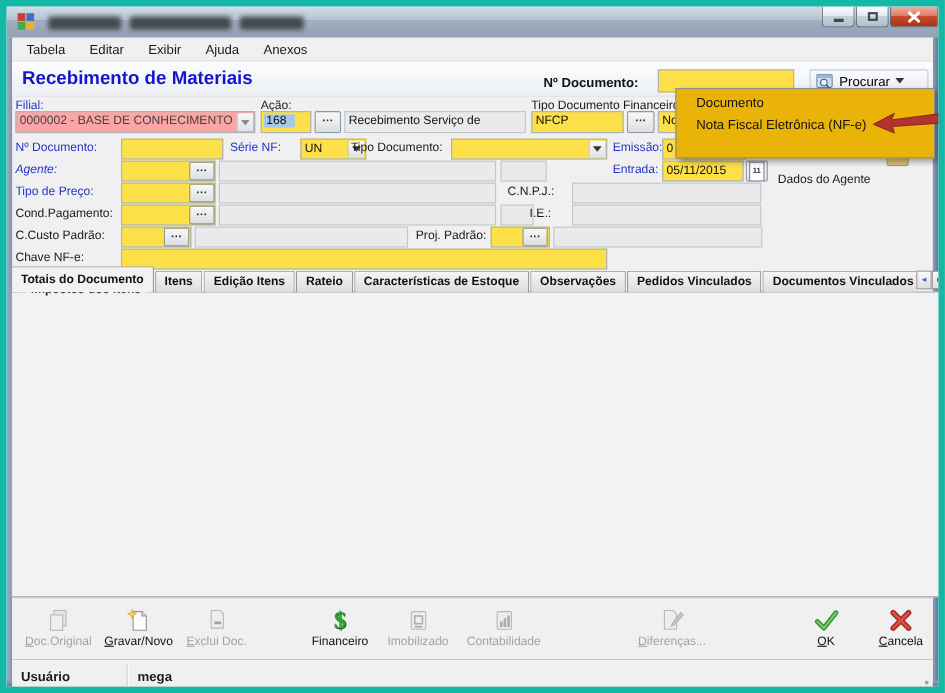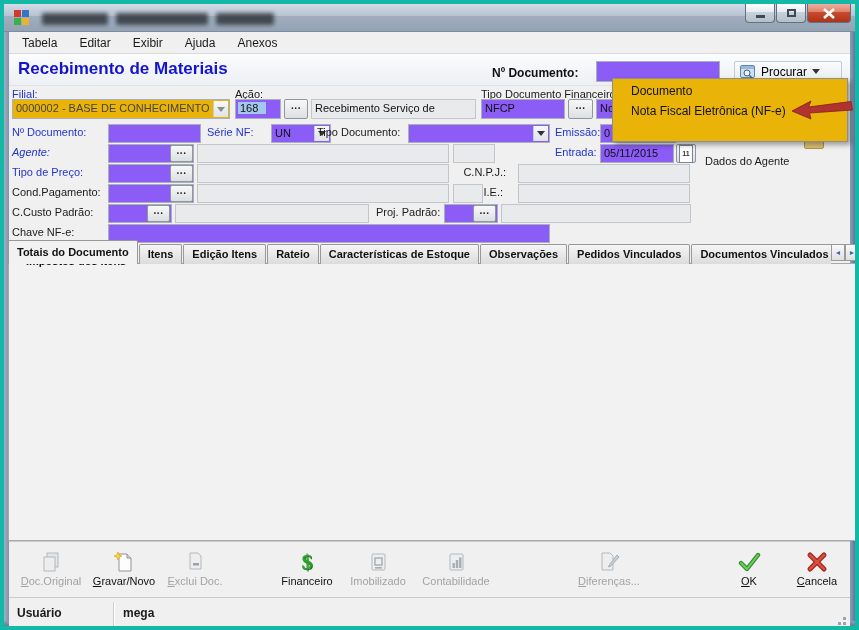--- a/index.html
+++ b/index.html
@@ -1,18 +1,18 @@
 <!DOCTYPE html>
 <html><head>
 <meta charset="utf-8">
 <style>
   * { margin:0; padding:0; box-sizing:border-box; }
   body { font-family:"Liberation Sans", sans-serif; background:#555; }
   .win { position:relative; width:859px; height:630px; background:#f0f0f0; overflow:hidden;
-         border:4px solid #14b8a6; }
+         border:6px solid #14b8a6; }
   .abs { position:absolute; }
 
   
   .titlebar { position:absolute; left:0; top:0; width:859px; height:28px;
     background:linear-gradient(180deg,#d3dce6 0%,#b6c2d1 45%,#a0aebf 46%,#93a2b4 100%);
     border-bottom:1px solid #7d8da0; }
   .frame-l { position:absolute; left:0; top:28px; width:5px; bottom:0;
     background:linear-gradient(90deg,#9fb0c4,#7e93ab); }
   .frame-r { position:absolute; right:0; top:28px; width:5px; bottom:0;
     background:linear-gradient(90deg,#7e93ab,#5c7émontée); background:linear-gradient(90deg,#8ba0b9,#5f7694); }
@@ -39,28 +39,28 @@
   .page-title { position:absolute; left:14px; top:55px; font-size:17px; font-weight:bold; color:#1414cf; }
   .hdr-doclabel { position:absolute; left:488px; top:62px; font-size:12px; font-weight:bold; color:#111; }
   .procurar { position:absolute; left:730px; top:57px; width:108px; height:21px;
     display:flex; align-items:center; gap:5px; padding:0 5px;
     background:linear-gradient(180deg,#fafbfc,#e8ecf1); border:1px solid #c3cdd8; border-radius:2px; font-size:12px; }
   .tri-down { width:0; height:0; border-left:4px solid transparent; border-right:4px solid transparent; border-top:5px solid #333; }
 
   
   .lbl { position:absolute; font-size:11px; color:#1a1a1a; white-space:nowrap; }
   .lbl.blue { color:#2334cc; }
-  .box { position:absolute; background:#8b5cf6; border:1px solid #a9b0b8; font-size:11px; color:#111;
+  .box { position:absolute; background:#fde047; border:1px solid #a9b0b8; font-size:11px; color:#111;
     padding:2px 3px; overflow:hidden; white-space:nowrap; }
   .box.gray { background:#e8eaec; border-color:#c2c6ca; }
   .combo { padding-right:16px; }
   .combo .dd { position:absolute; right:1px; top:1px; bottom:1px; width:15px;
     background:linear-gradient(180deg,#f7f8f9,#dfe3e7); border-left:1px solid #c6ccd2;
     display:flex; align-items:center; justify-content:center; }
-  .combo.disabled { background:#eab308; color:#444; }
+  .combo.disabled { background:#fca5a5; color:#444; }
   .dotbtn { position:absolute; background:linear-gradient(180deg,#f8f8f8,#dcdfe2); border:1px solid #8f979f;
     font-size:10px; font-weight:bold; text-align:center; line-height:15px; color:#222; border-radius:2px; }
   .sel168 { background:#a4c8ec; padding:0 8px 0 2px; }
 
   
   .popup { position:absolute; left:608px; top:74px; width:236px; height:64px; background:#eab308;
     border:1px solid #8e8e8e; box-shadow:3px 3px 5px rgba(0,0,0,.35); z-index:50; padding-top:2px; }
   .popup .pitem { height:20px; line-height:20px; padding-left:18px; font-size:12px; color:#111; white-space:nowrap; }
   .red-arrow { position:absolute; left:786px; top:94px; z-index:60; }
 

